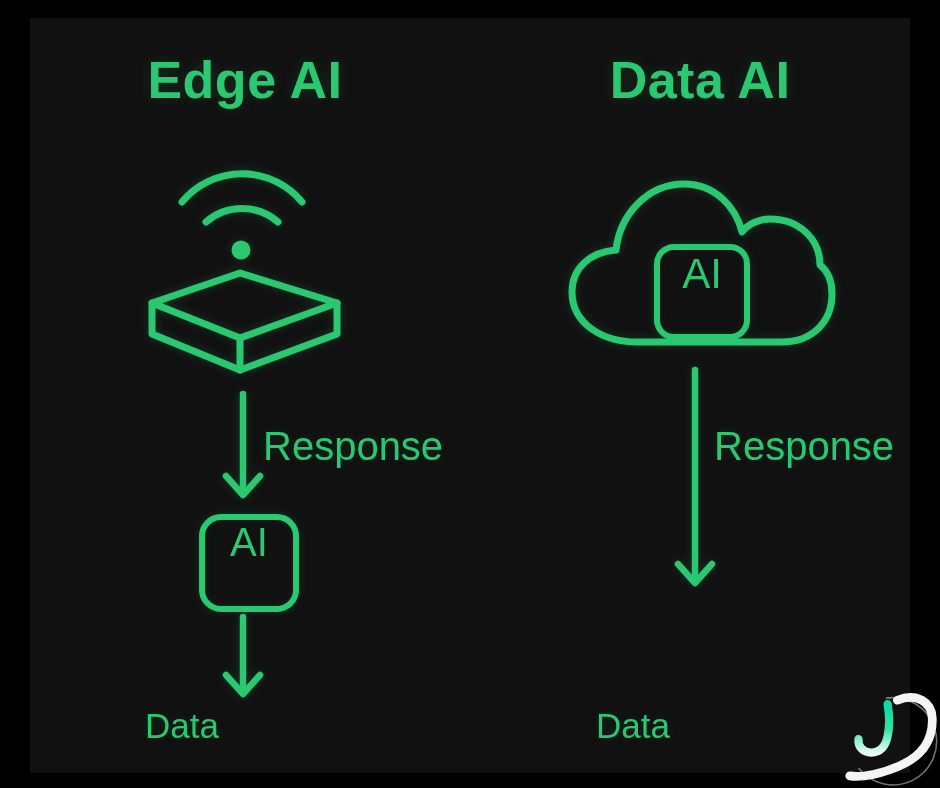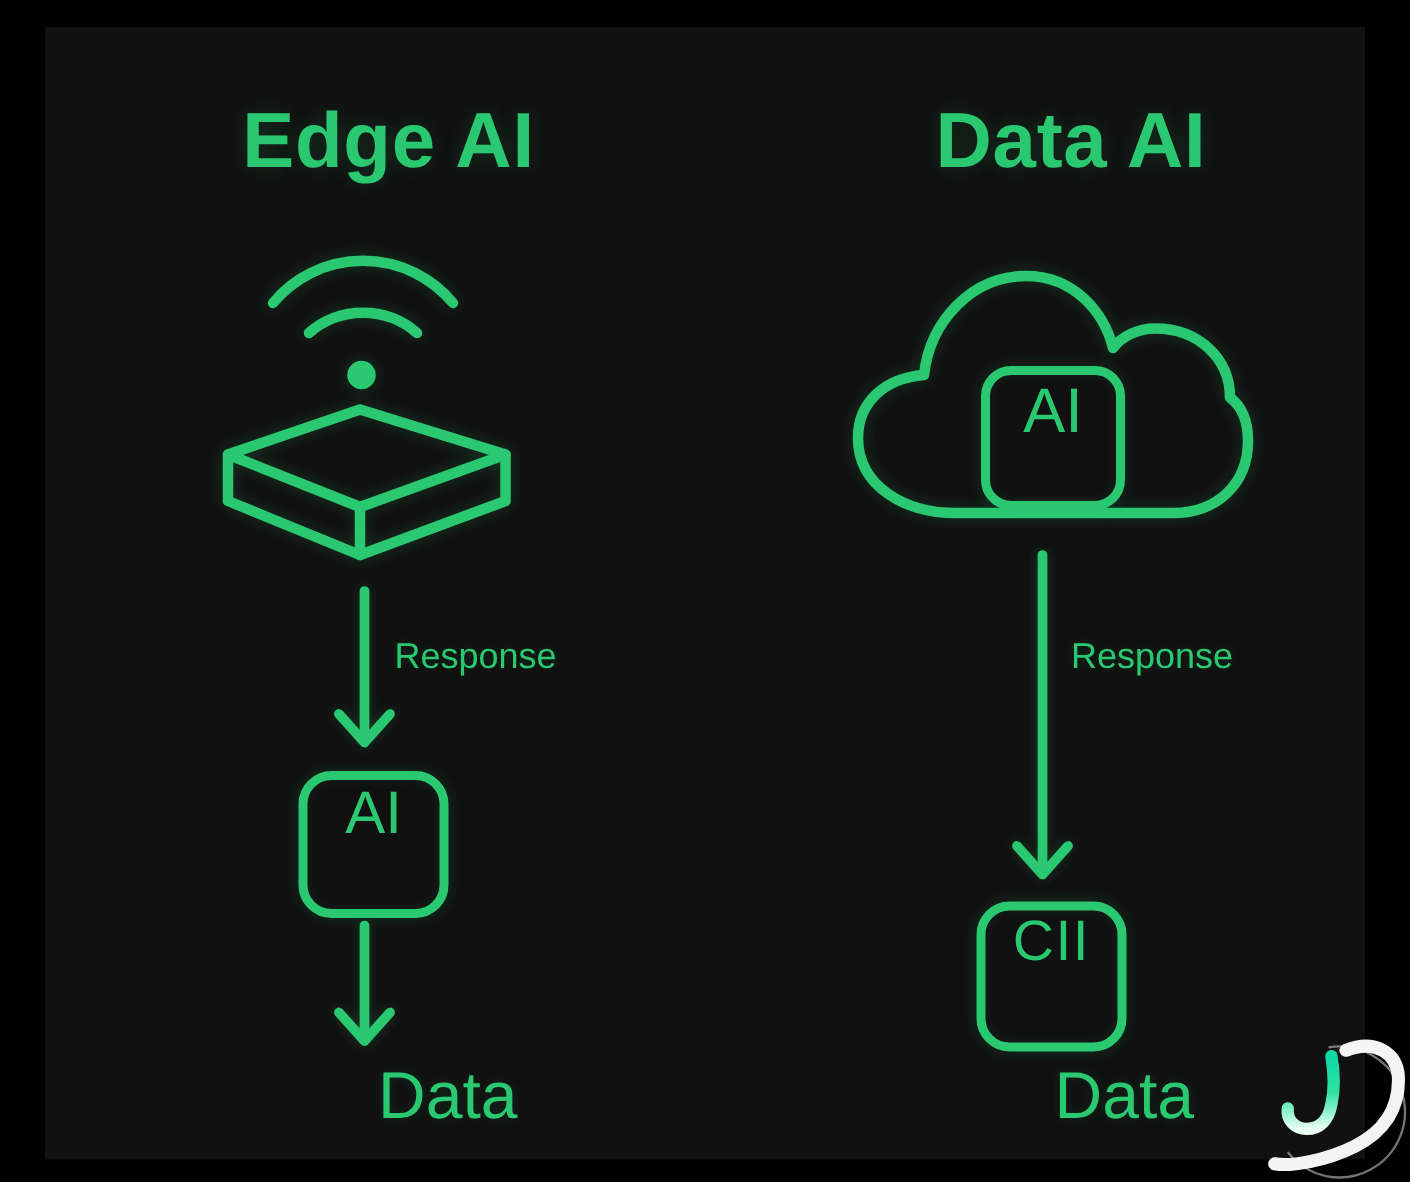--- a/index.html
+++ b/index.html
@@ -10,21 +10,21 @@
     overflow:hidden;
     font-family:"Liberation Sans", sans-serif;
   }
   .panel{
     position:absolute;
     left:30px;top:18px;right:30px;bottom:15px;
     background:var(--panel,#111);
   }
   .title{
     position:absolute;
-    margin:14px;
+    margin:0;
     width:400px;
     text-align:center;
     top:50px;
     font-size:52px;
     font-weight:700;
     letter-spacing:0.5px;
     color:var(--accent,#29c871);
     text-shadow:0 0 14px rgba(41,200,113,.18);
   }
   .title-edge{left:45px;}
@@ -43,31 +43,31 @@
     color:var(--accent,#29c871);
     box-shadow:0 0 10px rgba(41,200,113,.18), inset 0 0 8px rgba(41,200,113,.10);
     font-weight:500;
   }
   .badge-cloud-ai{left:654px;top:244px;width:84px;height:84px;border-radius:20px;font-size:42px;}
   .badge-edge-ai{left:199px;top:514px;width:88px;height:86px;border-radius:22px;font-size:40px;}
   .badge-cii{left:651px;top:601px;width:88px;height:88px;border-radius:22px;font-size:38px;letter-spacing:1px;}
   .flow-label{
     position:absolute;
     color:var(--accent,#29c871);
-    font-size:24px;
+    font-size:40px;
     font-weight:400;
     text-shadow:0 0 8px rgba(41,200,113,.15);
   }
   .response-edge{left:263px;top:424px;}
   .response-cloud{left:714px;top:424px;}
   .data-label{
     position:absolute;
-    width:200px;text-align:right;
+    width:200px;text-align:left;
     color:var(--accent,#29c871);
-    font-size:44px;font-weight:400;
+    font-size:35px;font-weight:400;
     text-shadow:0 0 8px rgba(41,200,113,.15);
     top:706px;
   }
   .data-edge{left:145px;}
   .data-cloud{left:596px;}
   .brand-logo{position:absolute;left:843px;top:690px;}
 </style>
 </head>
 <body>
 
@@ -117,23 +117,20 @@
 
   <div class="badge badge-edge-ai">
     <span>AI</span>
   </div>
 
   <svg class="arrow arrow-edge-data" width="48" height="88" viewBox="0 0 48 88" fill="none" stroke="currentColor" stroke-width="6.5" stroke-linecap="round" stroke-linejoin="round">
     <path d="M 24,4 L 24,80"></path>
     <path d="M 7,62 L 24,81 L 41,62"></path>
   </svg>
 
-  <div class="badge badge-cii">
-    <span>CII</span>
-  </div>
 
   <div class="data-label data-edge">Data</div>
   <div class="data-label data-cloud">Data</div>
 
   <svg class="brand-logo" width="97" height="98" viewBox="0 0 100 100" fill="none">
     <defs>
       <linearGradient id="logoGrad" x1="0" y1="0" x2="0" y2="1">
         <stop offset="0%" stop-color="#0fd8a8"></stop>
         <stop offset="50%" stop-color="#2ee2a0"></stop>
         <stop offset="100%" stop-color="#eafff5"></stop>

